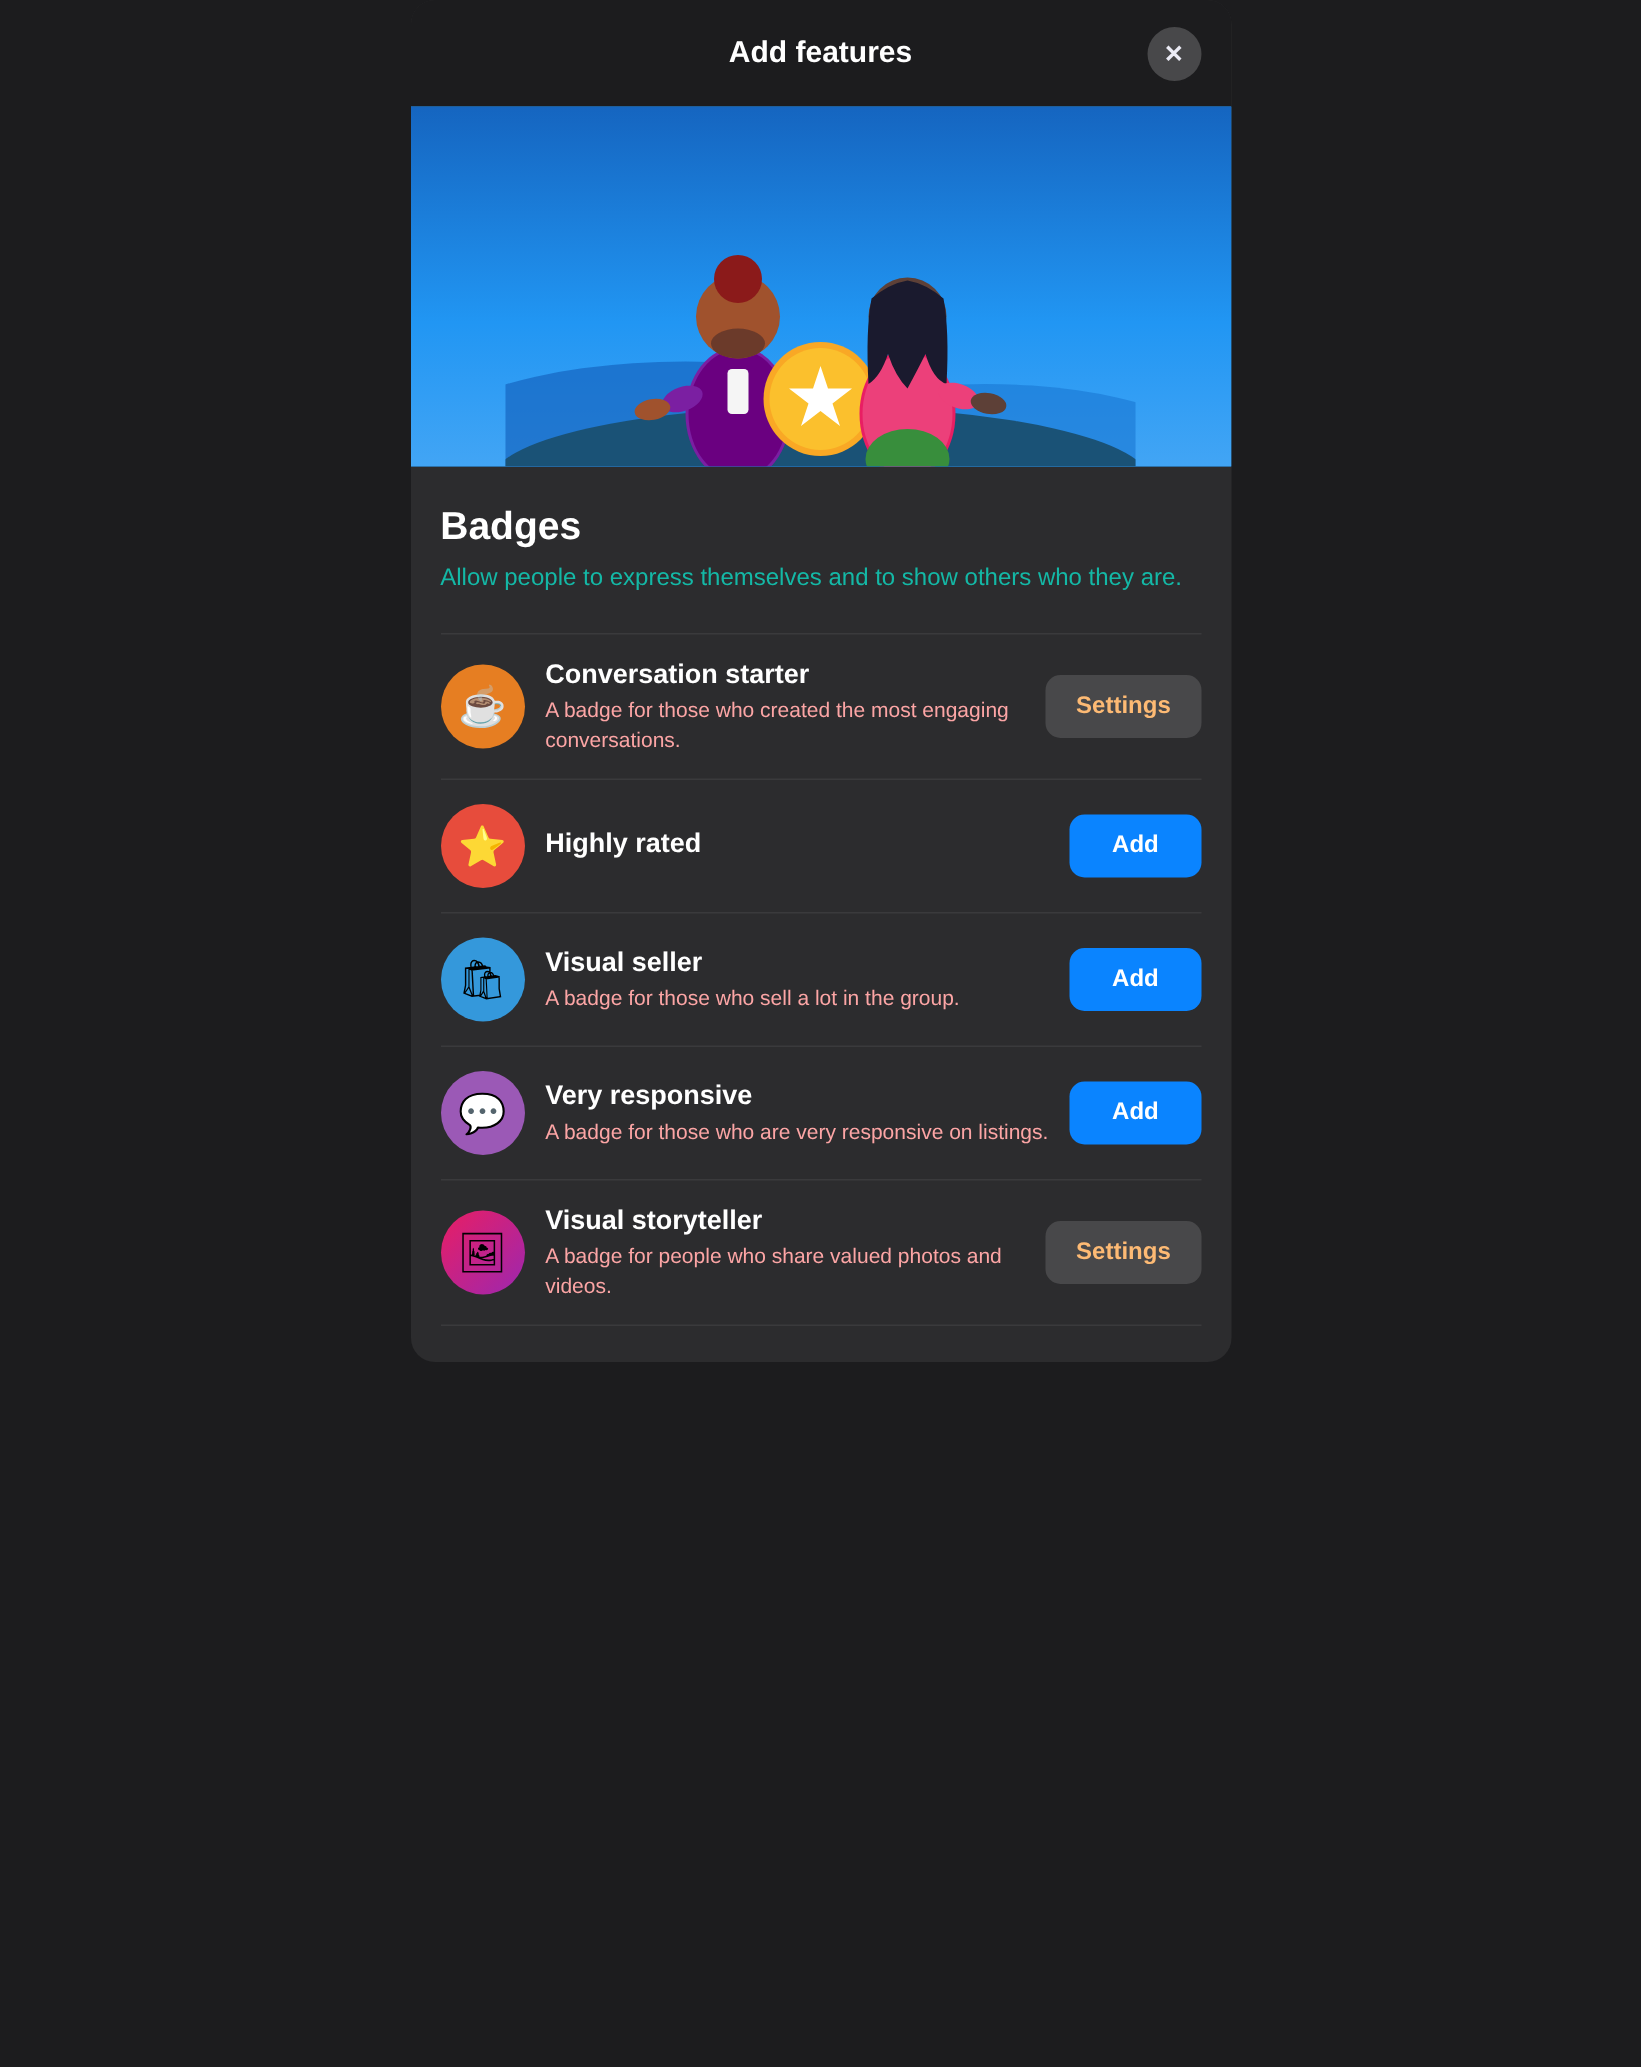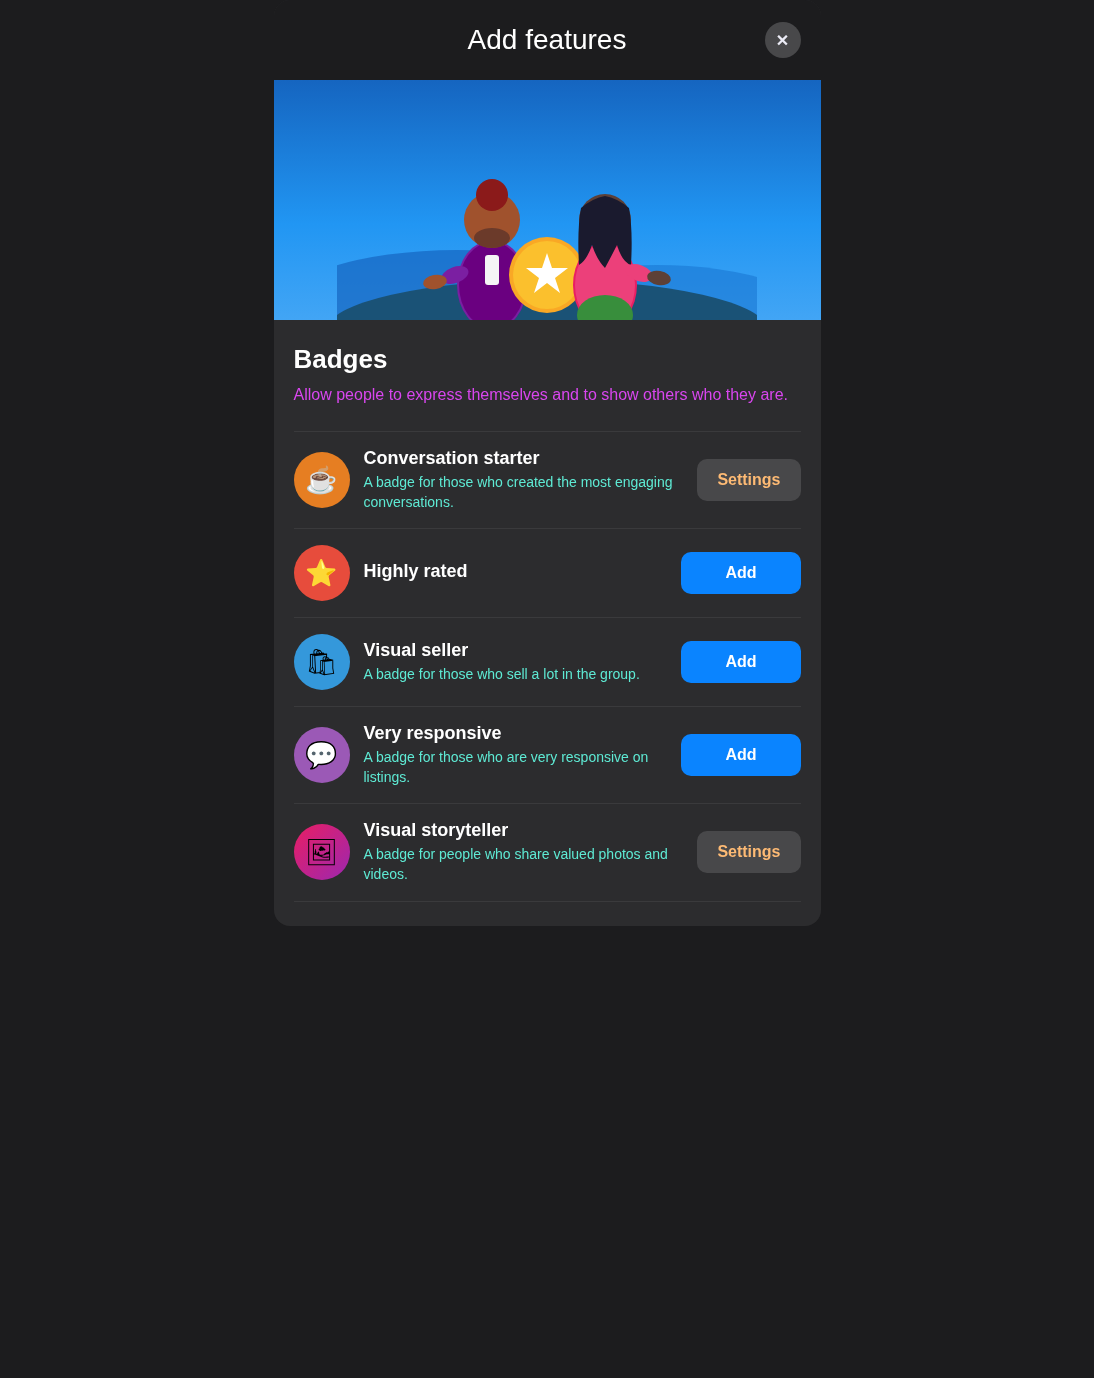--- a/index.html
+++ b/index.html
@@ -25,22 +25,22 @@
       background: #1c1c1e;
       display: flex;
       align-items: center;
       justify-content: center;
       padding: 24px 20px;
       position: relative;
     }
 
     .modal-title {
       color: #ffffff;
-      font-size: 28px;
-      font-weight: 400;
+      font-size: 20px;
+      font-weight: 700;
     }
 
     .close-button {
       position: absolute;
       right: 20px;
       top: 50%;
       transform: translateY(-50%);
       width: 36px;
       height: 36px;
       border-radius: 50%;
@@ -87,21 +87,21 @@
     }
 
     .badges-title {
       color: #ffffff;
       font-size: 26px;
       font-weight: 700;
       margin-bottom: 8px;
     }
 
     .badges-description {
-      color: #d946ef;
+      color: #14b8a6;
       font-size: 16px;
       line-height: 1.5;
       margin-bottom: 24px;
     }
 
     
     .badge-item {
       display: flex;
       align-items: center;
       padding: 16px 0;
@@ -149,21 +149,21 @@
     }
 
     .badge-name {
       color: #ffffff;
       font-size: 18px;
       font-weight: 700;
       margin-bottom: 4px;
     }
 
     .badge-desc {
-      color: #5eead4;
+      color: #fca5a5;
       font-size: 14px;
       line-height: 1.4;
     }
 
     .badge-action {
       margin-left: 12px;
       flex-shrink: 0;
     }
 
     .btn-settings {
@@ -176,21 +176,21 @@
       font-weight: 600;
       cursor: pointer;
       min-width: 100px;
     }
 
     .btn-add {
       background: #0a84ff;
       color: #ffffff;
       border: none;
       border-radius: 10px;
-      padding: 12px 44px;
+      padding: 12px 28px;
       font-size: 16px;
       font-weight: 600;
       cursor: pointer;
       min-width: 80px;
     }
   </style>
 </head>
 <body>
 
 <div class="modal">

